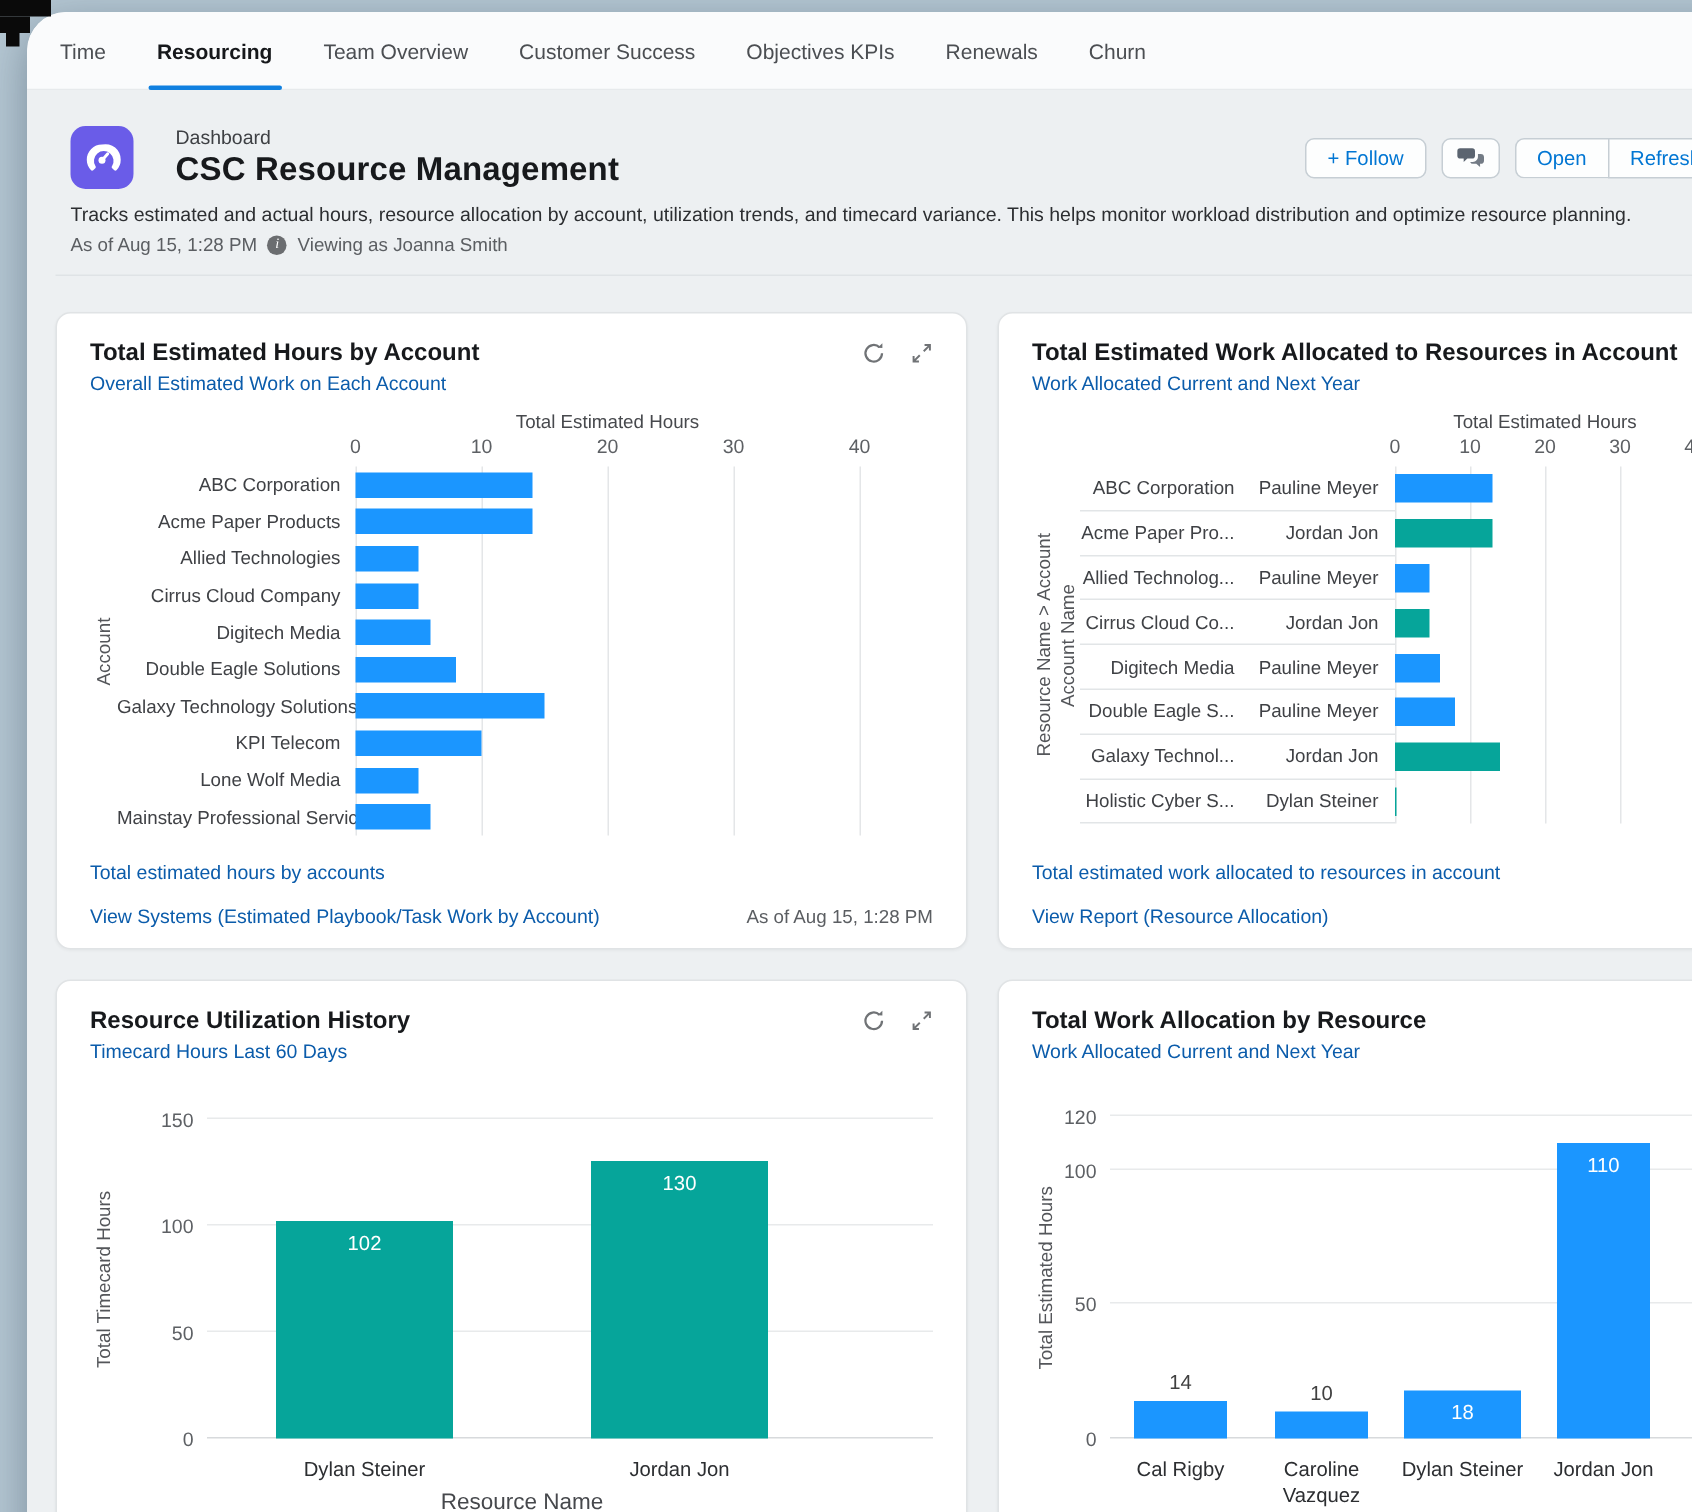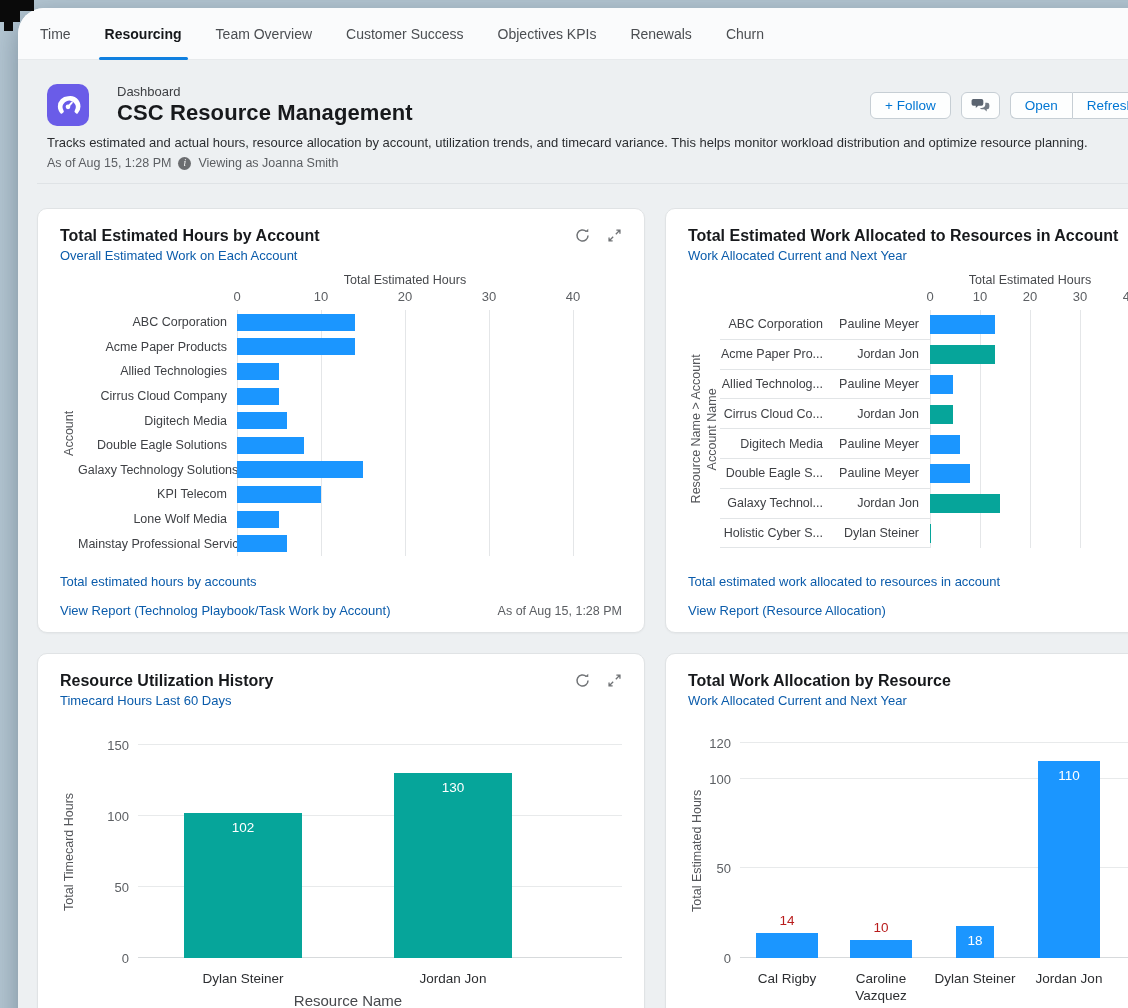--- a/index.html
+++ b/index.html
@@ -115,21 +115,21 @@
   
   .v-main { display:flex; }
   .v-ticks { position:relative; font-size:13px; color:#5d6064; flex:none; }
   .v-ticks span { position:absolute; right:9px; }
   .v-plotcol { flex:1; min-width:0; }
   .v-area { position:relative; }
   .v-gridline { position:absolute; left:0; right:0; height:1px; background:#e8eaeb; }
   .v-gridline.zero { background:#d7dadc; }
   .v-slots { position:absolute; left:0; top:0; bottom:0; display:flex; align-items:flex-end; }
   .v-slot { display:flex; flex-direction:column; align-items:center; justify-content:flex-end; flex:none; }
-  .v-above { font-size:13.5px; color:#b91c1c; margin-bottom:5px; }
+  .v-above { font-size:13.5px; color:#404040; margin-bottom:5px; }
   .v-bar { position:relative; }
   .v-inside { position:absolute; top:7px; left:0; right:0; text-align:center; color:#fff; font-size:13.5px; }
   .v-cats { display:flex; margin-top:13px; }
   .v-cat { text-align:center; font-size:13.5px; color:#2c2e31; line-height:1.25; flex:none; }
   .v-xlabel { font-size:15px; color:#46484c; margin-top:4px; text-align:center; }
 </style>
 </head>
 <body>
 
 <div class="glitch g1"></div>
@@ -283,21 +283,21 @@
                   <div class="h-track">
                     <div class="h-bar" style="width: 50.4px; background: rgb(27, 150, 255);"></div>
                   </div>
                 </div>
               </div>
             </div>
           </div>
         <div class="panel-footer">
           <div class="flinks">
             <a class="flink">Total estimated hours by accounts</a>
-            <a class="flink">View Report (Technolog Playbook/Task Work by Account)</a>
+            <a class="flink">View Systems (Estimated Playbook/Task Work by Account)</a>
           </div>
           <span class="as-of">As of Aug 15, 1:28 PM</span>
         </div>
       </section>
 
       <section class="panel">
         <div class="panel-head">
           <div>
             <h2 class="panel-title">Total Estimated Work Allocated to Resources in Account</h2>
             <a class="panel-sub">Work Allocated Current and Next Year</a>
@@ -486,21 +486,21 @@
                   <div class="v-slots">
                     <div class="v-slot" style="width: 94px;">
                       <div class="v-above">14</div>
                       <div class="v-bar" style="height: 25.0833px; width: 62px; background: rgb(27, 150, 255);"></div>
                     </div>
                     <div class="v-slot" style="width: 94px;">
                       <div class="v-above">10</div>
                       <div class="v-bar" style="height: 17.9167px; width: 62px; background: rgb(27, 150, 255);"></div>
                     </div>
                     <div class="v-slot" style="width: 94px;">
-                      <div class="v-bar" style="height: 32.25px; width: 38px; background: rgb(27, 150, 255);">
+                      <div class="v-bar" style="height: 32.25px; width: 78px; background: rgb(27, 150, 255);">
                         <div class="v-inside">18</div>
                       </div>
                     </div>
                     <div class="v-slot" style="width: 94px;">
                       <div class="v-bar" style="height: 197.083px; width: 62px; background: rgb(27, 150, 255);">
                         <div class="v-inside">110</div>
                       </div>
                     </div>
                   </div>
                 </div>

